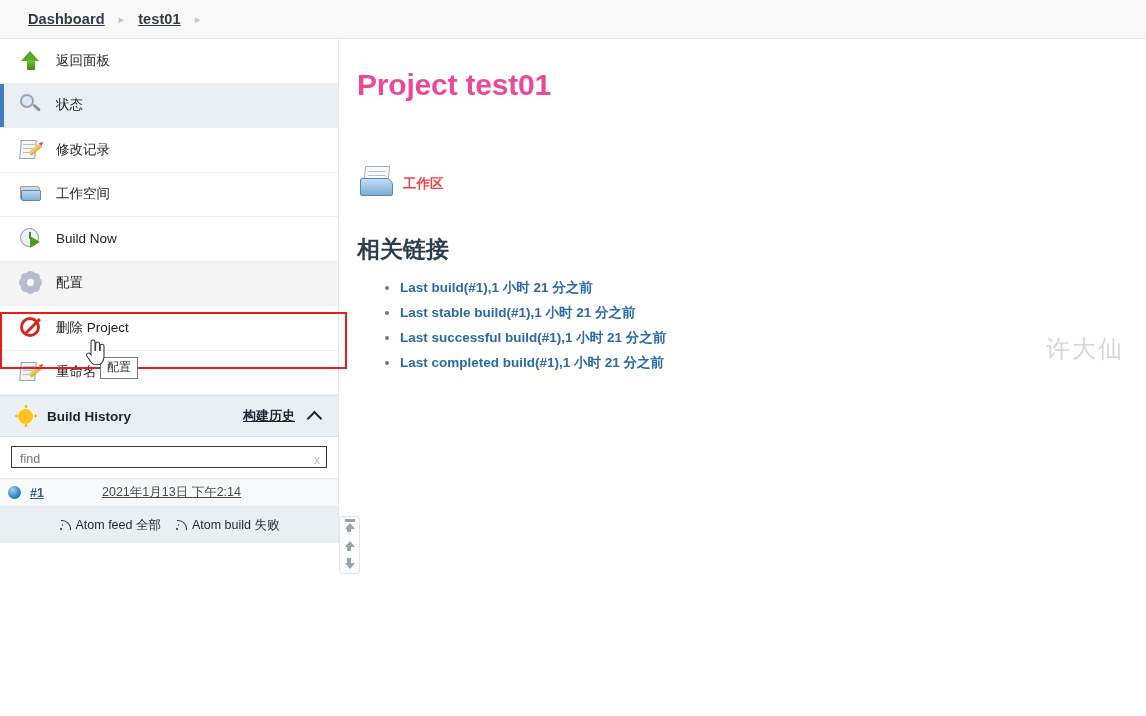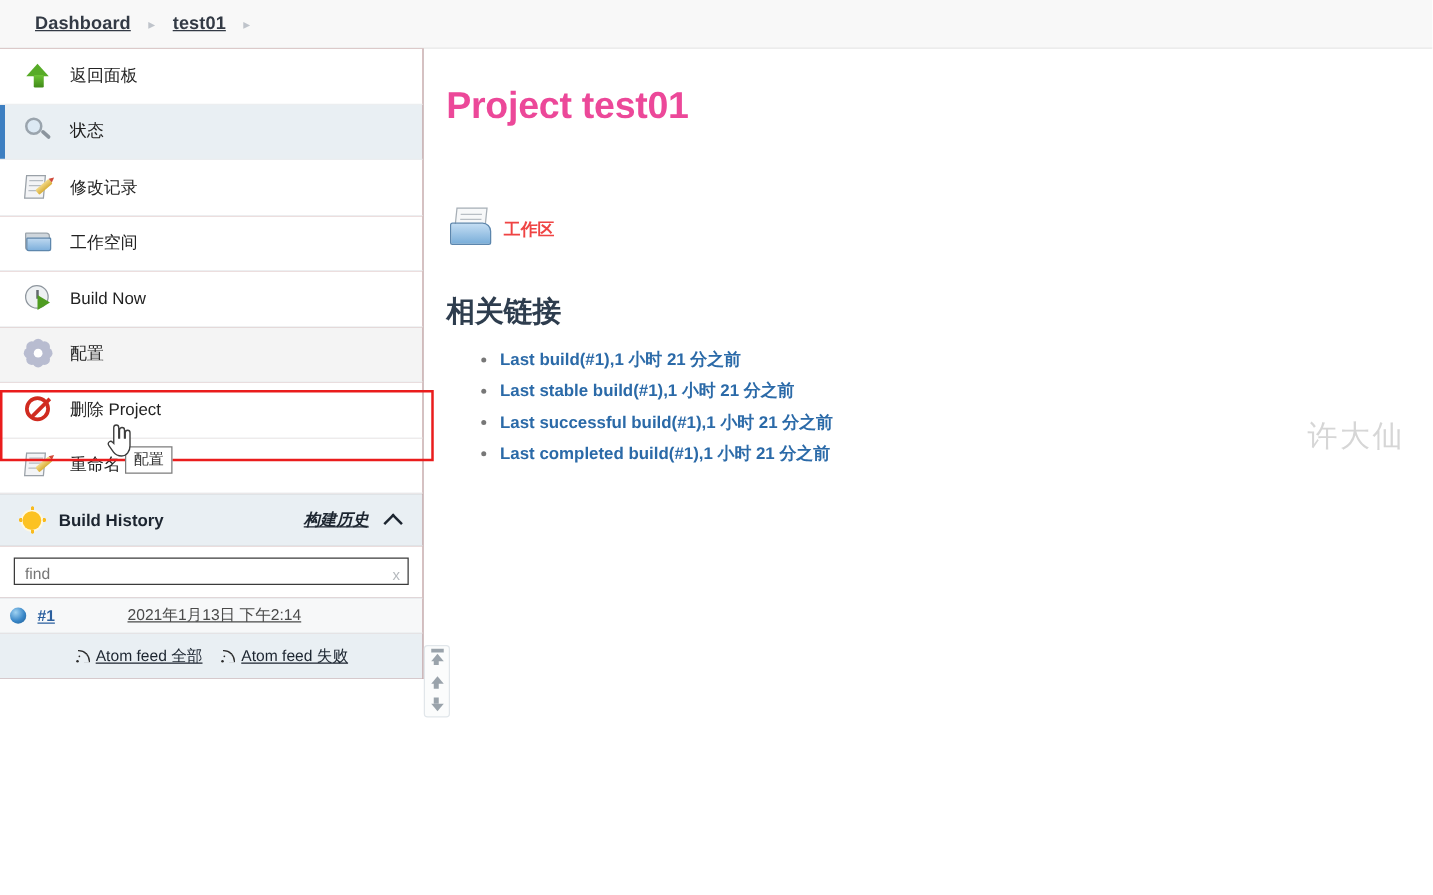--- a/index.html
+++ b/index.html
@@ -145,21 +145,21 @@
   }
   .sun-icon::before{
     content:""; position:absolute; left:-3.5px; top:-3.5px; width:22px; height:22px;
     background:
       radial-gradient(circle at 11px 1.5px,#f9bb1e 1.4px,transparent 1.6px),
       radial-gradient(circle at 11px 20.5px,#f9bb1e 1.4px,transparent 1.6px),
       radial-gradient(circle at 1.5px 11px,#f9bb1e 1.4px,transparent 1.6px),
       radial-gradient(circle at 20.5px 11px,#f9bb1e 1.4px,transparent 1.6px);
   }
   #bh-title{ font-weight:bold; font-size:13.5px; color:#1c2530; }
-  #bh-right{ margin-left:auto; display:flex; align-items:center;font-style:italic; }
+  #bh-right{ margin-left:auto; display:flex; align-items:center; }
   #bh-link{ font-size:13px; color:#1c2530; text-decoration:underline;
             font-weight:bold; margin-right:14px; cursor:pointer;}
   .chev-up{ width:11px;height:11px;border-left:2px solid #1c2530;
             border-top:2px solid #1c2530; transform:rotate(45deg);
             margin-right:4px; margin-top:4px;}
   #find-wrap{ padding:9px 11px 10px; background:#fff; }
   #find-box{
     width:100%; height:22px; border:1.6px solid #3b3b3b; background:#fff;
     display:flex; align-items:flex-end; padding:0 6px;
   }
@@ -189,21 +189,21 @@
   .rss::before{
     content:""; position:absolute; left:2px; bottom:1px; width:9px; height:9px;
     border-right:1.8px solid #2b2b2b; border-top:1.8px solid #2b2b2b;
     border-radius:0 9px 0 0; transform:rotate(0deg);
   }
   .rss::after{
     content:""; position:absolute; left:1px; bottom:1px; width:2.4px;height:2.4px;
     border-radius:50%; background:#2b2b2b;
     box-shadow:1.5px -4px 0 -0.3px #2b2b2b;
   }
-  .feed-label{ font-size:12.5px; color:#1c2530; text-decoration:underline; }
+  .feed-label{ font-size:12.5px; color:#1c2530; }
 
   
   #scroll-arrows{
     position:absolute; left:339px; top:477px; width:21px; height:58px;
     background:#fbfcfc; border:1px solid #e1e6ea; border-radius:3px;
     display:flex; flex-direction:column; align-items:center;
     justify-content:space-around; z-index:30;
   }
   .arrow-btn{ width:13px; height:14px; position:relative; cursor:pointer; }
   .arr-up{
@@ -381,21 +381,21 @@
         <span id="build-date">2021年1月13日 下午2:14</span>
       </div>
 
       <div id="feeds">
         <span class="feed">
           <span class="rss"></span>
           <span class="feed-label">Atom feed 全部</span>
         </span>
         <span class="feed">
           <span class="rss"></span>
-          <span class="feed-label">Atom feed 失败</span>
+          <span class="feed-label">Atom build 失败</span>
         </span>
       </div>
     </div>
 
     <div id="config-highlight"></div>
 
     <div id="config-tooltip">配置</div>
 
     <svg id="hand-cursor" width="22" height="28" viewBox="0 0 22 28">
       <path d="M7 3.2c0-1.3 1-2.2 2-2.2s2 .9 2 2.2v8.2h.6V5.1c0-1.2 1-2.1 2-2.1s2 .9 2 2.1v6.3h.6V7.2c0-1.2.9-2 1.9-2s1.9.8 1.9 2v10.4c0 4.4-2.6 8.2-6.6 8.2-3.3 0-5.1-1-6.6-3.1L3 17.3c-.7-1-.5-2.3.5-2.9.9-.6 2-.3 2.6.5L7 15.7V3.2z" fill="#ffffff" stroke="#3d3d3d" stroke-width="1.1"></path>

